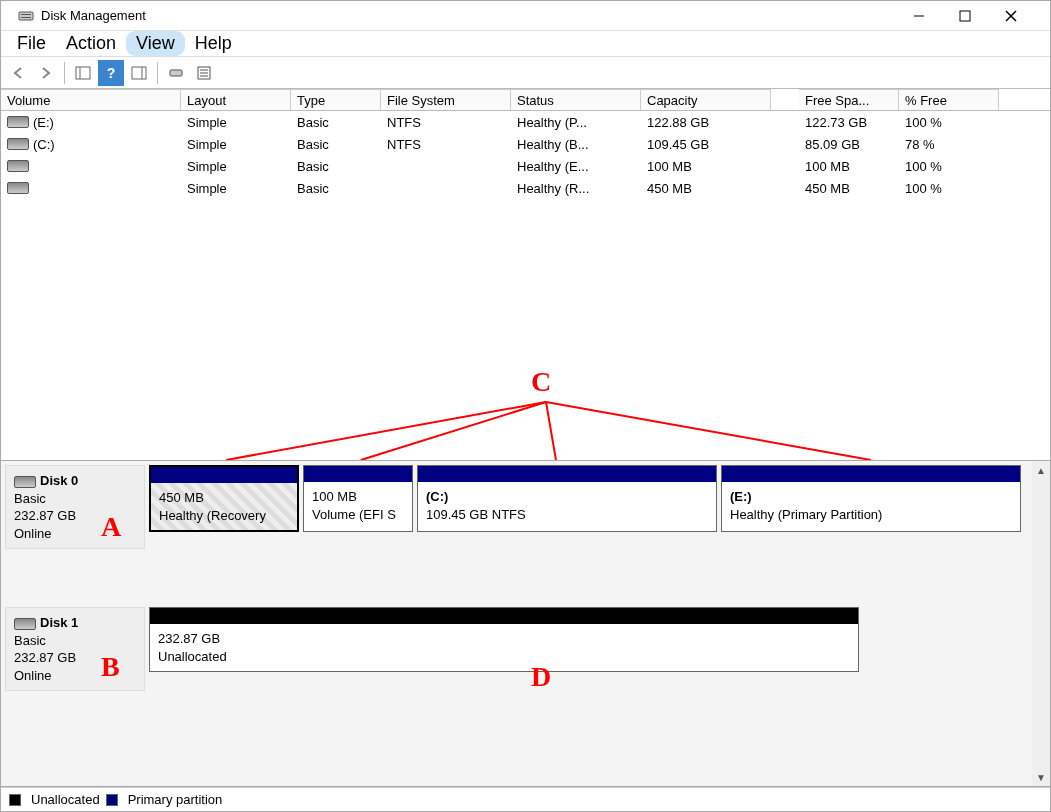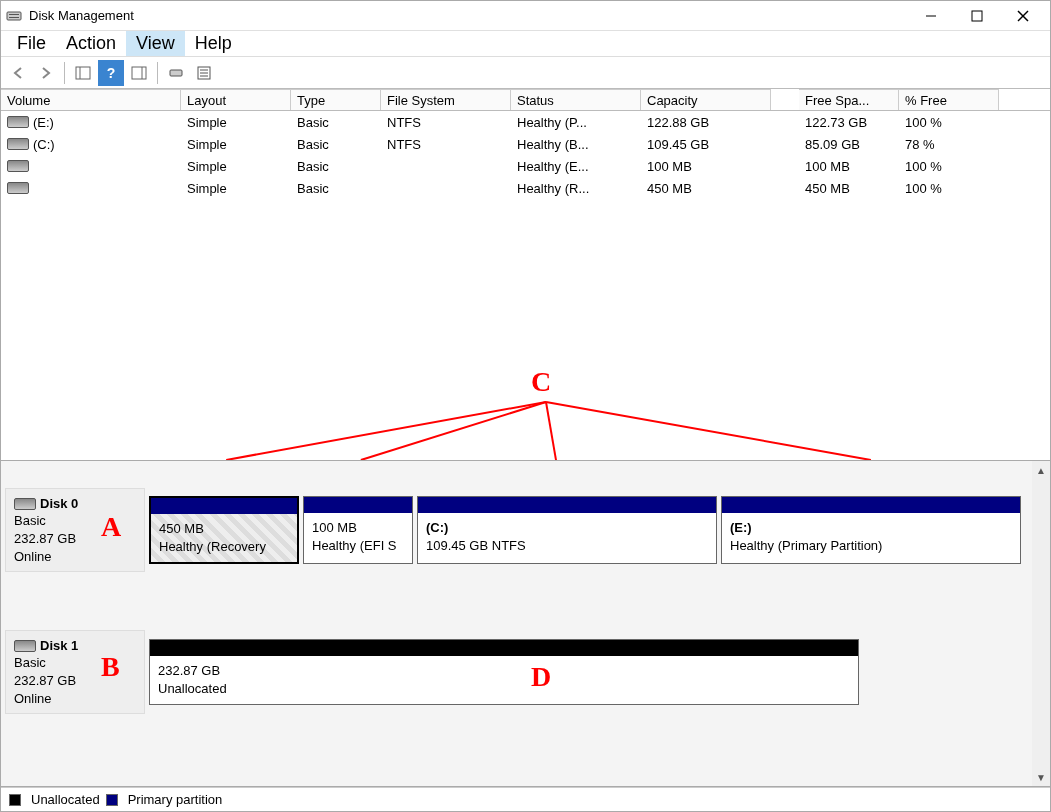--- a/index.html
+++ b/index.html
@@ -1,27 +1,27 @@
 <!DOCTYPE html>
 <html><head>
 <meta charset="utf-8">
 <style>
   * { box-sizing: border-box; }
   html, body { margin:0; padding:0; font-family: "Segoe UI", Tahoma, sans-serif; font-size: 14px; color:#000; background:#fff; }
   .window { width:1051px; height:812px; border:1px solid #aaa; position:relative; display:flex; flex-direction:column; background:#fff; }
   
-  .titlebar { height:30px; display:flex; align-items:center; padding:0 4px; border-bottom:1px solid #e0e0e0;}
+  .titlebar { height:30px; display:flex; align-items:center; padding:0 16px; border-bottom:1px solid #e0e0e0;}
   .titlebar .icon { width:18px; height:18px; margin-right:6px; display:flex; align-items:center; justify-content:center;}
   .titlebar .title { flex:0 0 auto; font-size:13px; }
   .titlebar .spacer { flex:1; }
   .winbtn { width:46px; height:30px; display:flex; align-items:center; justify-content:center; font-size:14px; }
   
   .menubar { height:26px; display:flex; align-items:center; padding:0 6px; border-bottom:1px solid #ddd;}
   .menuitem { padding:2px 10px; font-size:18px; }
-  .menuitem.selected { background:#cde6f7; }
+  .menuitem.selected { background:#cde6f7;border-radius:9px; }
   
   .toolbar { height:32px; display:flex; align-items:center; padding:0 4px; border-bottom:1px solid #bbb; gap:2px;}
   .toolbtn { width:26px; height:26px; display:flex; align-items:center; justify-content:center; border:1px solid transparent; }
   .toolsep { width:1px; height:22px; background:#bbb; margin:0 3px;}
   
   .voltable { flex:0 0 auto; }
   .volhead, .volrow { display:flex; align-items:center; height:22px; }
   .volhead { background:#fff; border-bottom:1px solid #bbb; }
   .volhead .cell { border-right:1px solid #ccc; border-top:1px solid #ccc; font-size:13px; padding:0 6px; background:#fafafa;}
   .volrow .cell { font-size:13px; padding:0 6px; overflow:hidden; white-space:nowrap; text-overflow:clip;}
@@ -33,21 +33,21 @@
   .c-status{ width:130px;}
   .c-cap{ width:130px;}
   .c-free{ width:100px;margin-left:28px;}
   .c-pct{ width:100px;}
   .diskglyph { width:22px; height:12px; background:linear-gradient(#888,#ccc); border:1px solid #555; border-radius:2px; margin-right:4px; display:inline-block;}
   .volarea { height:350px; overflow:auto; border-bottom:1px solid #aaa; background:#fff; position:relative;}
   
   .graphpane { flex:1; background:#f4f4f4; padding:4px 8px 4px 4px; overflow:auto; position:relative; border-bottom:1px solid #aaa;}
   .scrolltrack { position:absolute; right:0; top:0; bottom:0; width:18px; background:#efefef; display:flex; flex-direction:column; justify-content:space-between;}
   .scrollarrow{ height:18px; display:flex; align-items:center; justify-content:center; font-size:10px; color:#555;}
-  .diskrow { display:flex; align-items:center; margin-bottom:12px; height:130px;}
+  .diskrow { display:flex; align-items:flex-start; margin-bottom:12px; height:130px;}
   .diskinfo { width:140px; background:#eee; border:1px solid #ddd; padding:6px 8px; font-size:13px; line-height:1.35;}
   .diskinfo .dlabel { font-weight:bold;}
   .diskinfo .dg { display:inline-block; width:22px; height:12px; background:linear-gradient(#888,#ccc); border:1px solid #555; border-radius:2px; margin-right:4px; vertical-align:middle;}
   .partstrip { flex:1; display:flex; gap:4px; padding-left:4px;}
   .partbox { border:1px solid #666; display:flex; flex-direction:column;}
   .partbox.selected { border:2px solid #000;}
   .parthead { height:16px; }
   .parthead.primary { background:#000080;}
   .parthead.unalloc { background:#000;}
   .partbody { flex:1; background:#fff; padding:6px 8px; font-size:13px; line-height:1.35; overflow:hidden;}
@@ -219,21 +219,21 @@
             <div class="parthead primary"></div>
             <div class="partbody hatched">
               <div>450 MB</div>
               <div>Healthy (Recovery</div>
             </div>
           </div>
           <div class="partbox" style="width: 110px;">
             <div class="parthead primary"></div>
             <div class="partbody">
               <div>100 MB</div>
-              <div>Healthy (EFI S</div>
+              <div>Volume (EFI S</div>
             </div>
           </div>
           <div class="partbox" style="width: 300px;">
             <div class="parthead primary"></div>
             <div class="partbody">
               <div class="pname">(C:)</div>
               <div>109.45 GB NTFS</div>
             </div>
           </div>
           <div class="partbox" style="width: 300px;">

